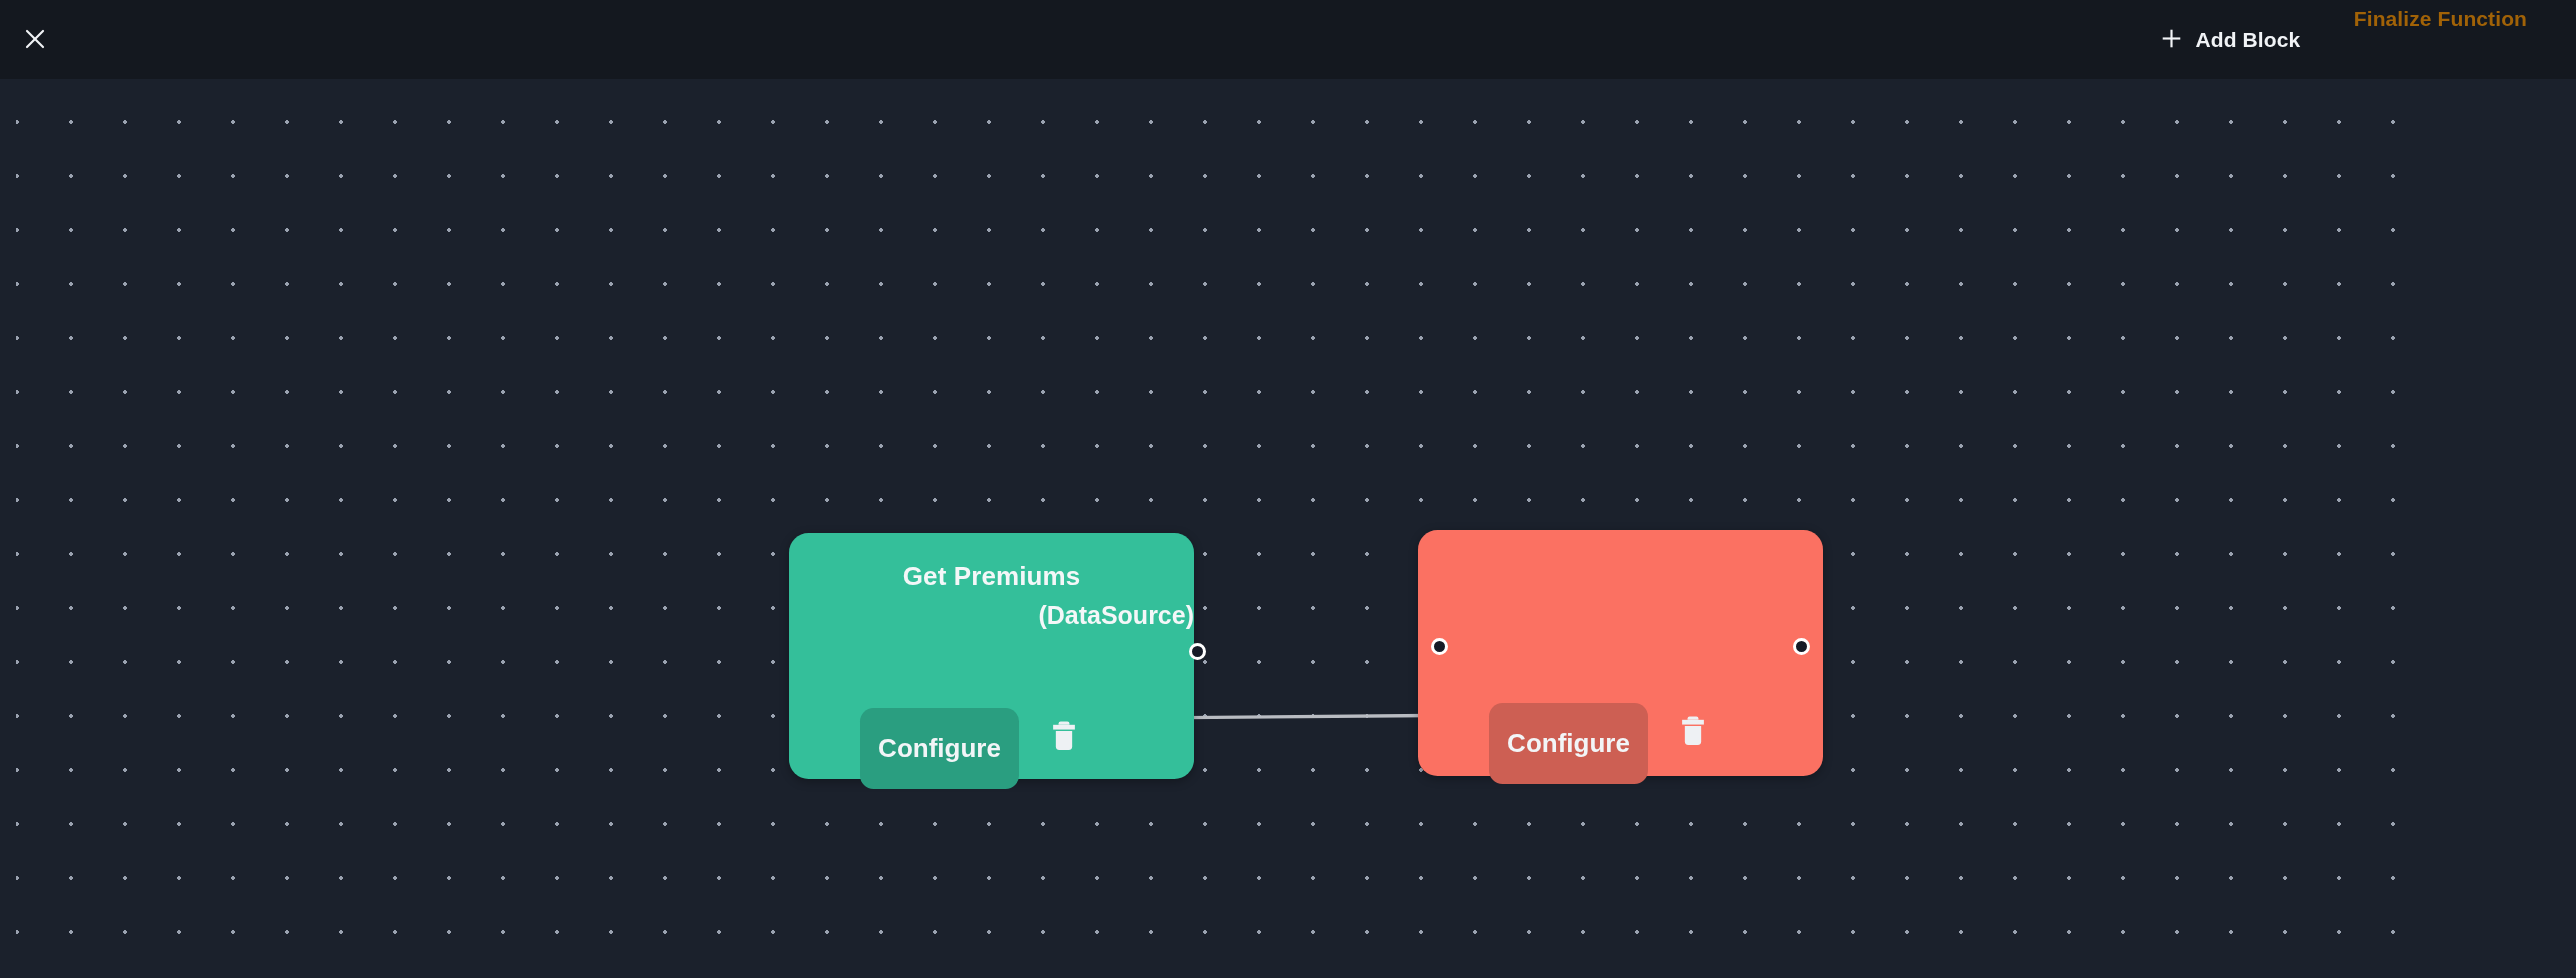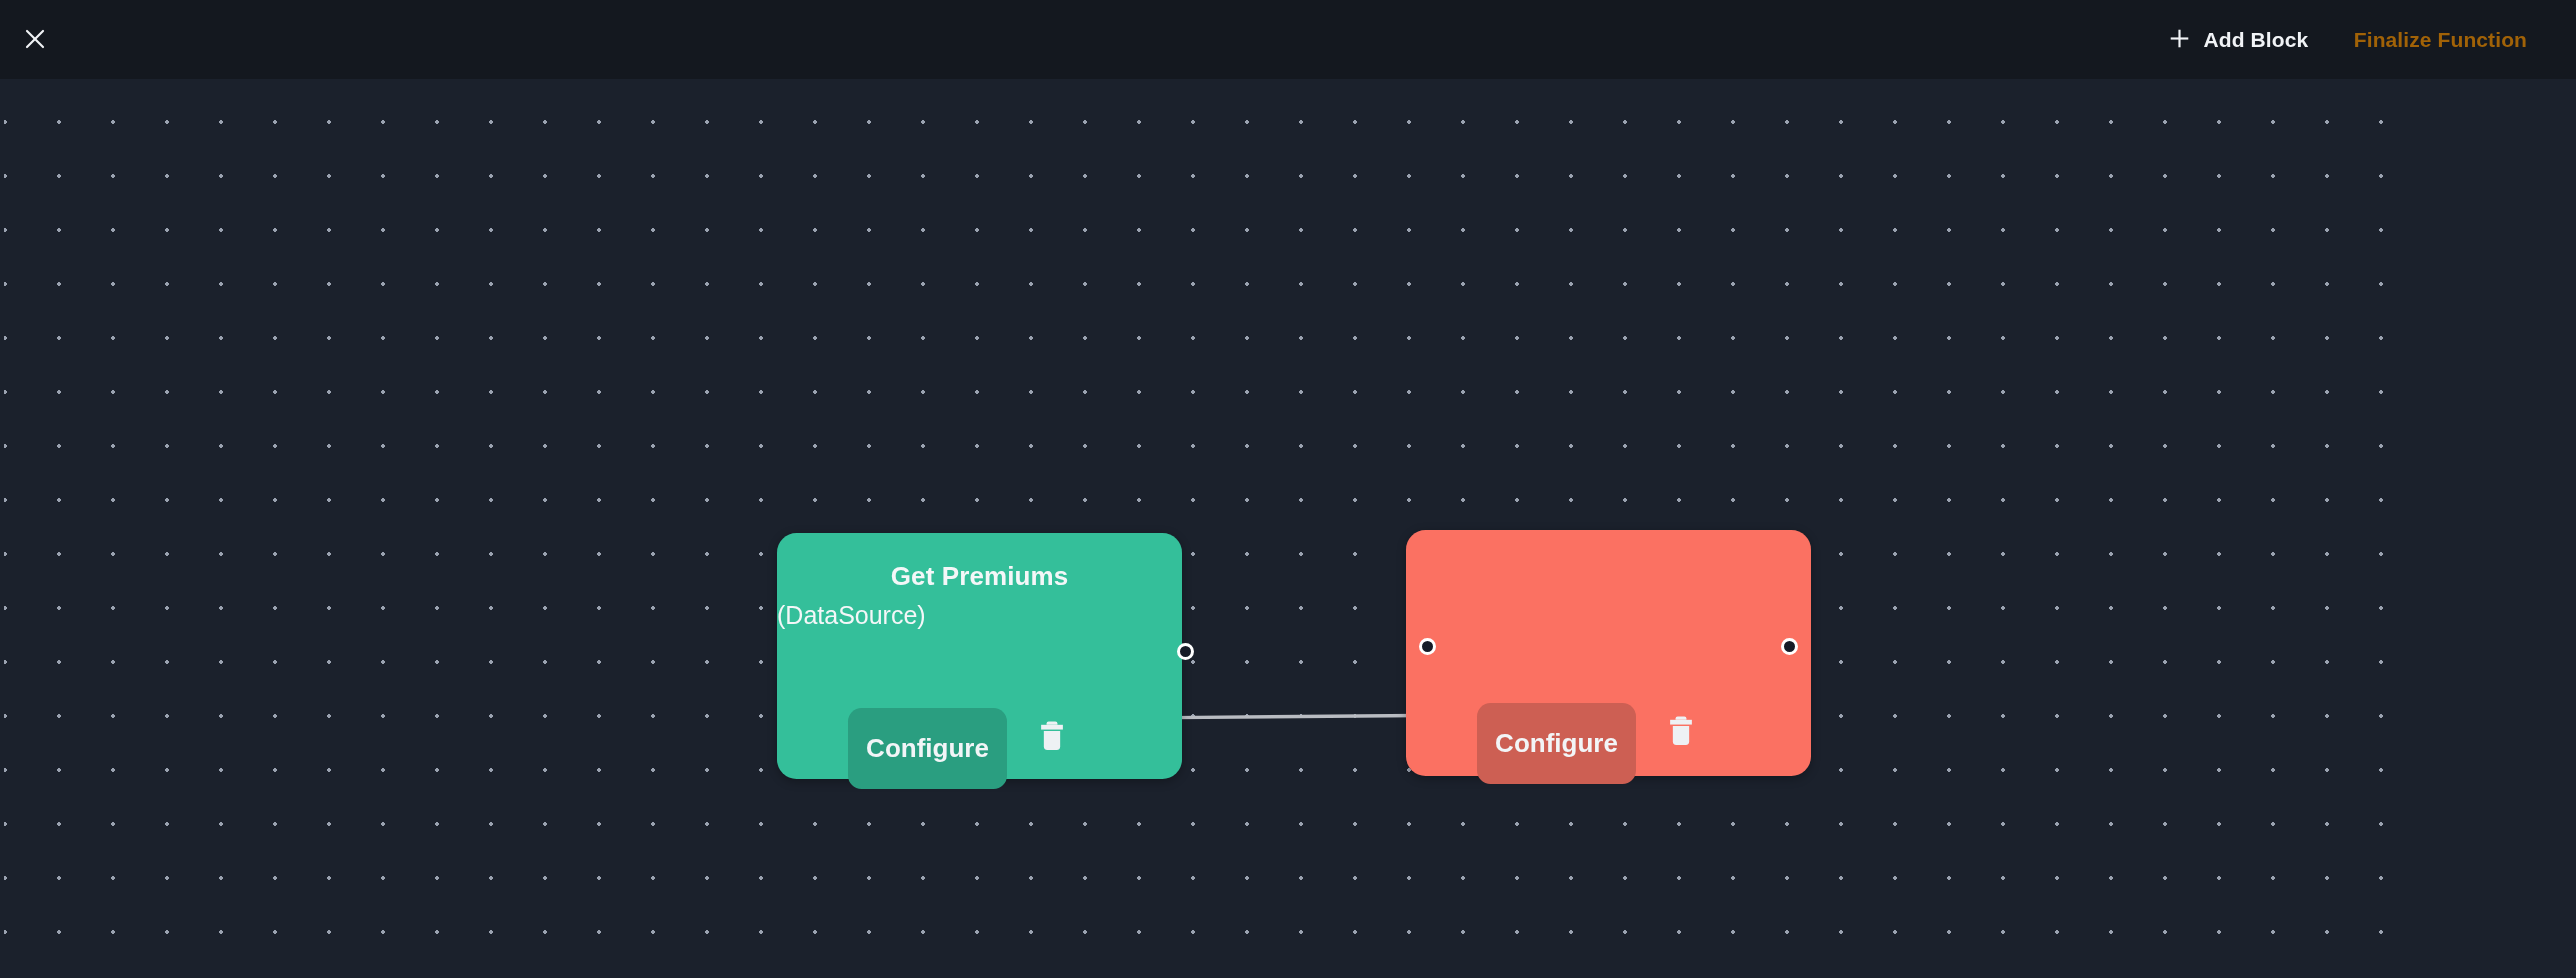--- a/index.html
+++ b/index.html
@@ -49,22 +49,21 @@
     letter-spacing: 0.1px;
     white-space: nowrap;
   }
 
   #header-actions {
     position: absolute;
     right: 37px;
     top: 0;
     height: 79px;
     display: flex;
-    align-items: center;
-    gap: 0px;
+    gap: 8px;
   }
 
   #add-block-button {
     display: flex;
     align-items: center;
     gap: 12px;
     padding: 6.8px 12px;
     cursor: pointer;
     white-space: nowrap;
   }
@@ -82,21 +81,21 @@
     font-size: 21px;
     font-weight: bold;
     color: #a16207;
     letter-spacing: 0.1px;
     white-space: nowrap;
   }
 
   
   #canvas {
     position: absolute;
-    top: 79px; left: 4px;
+    top: 79px; left: 16px;
     width: 2380px;
     height: 899px;
     background-color: #1b212c;
     background-image: radial-gradient(circle, #9aa2b0 1.8px, transparent 1.9px);
     background-size: 54px 54px;
     background-position: 28px 16px;
     overflow: hidden;
   }
 
   
@@ -120,23 +119,23 @@
   .node-title {
     text-align: center;
     font-size: 26px;
     font-weight: bold;
     color: #f4f7f8;
     letter-spacing: 0.1px;
     white-space: nowrap;
   }
 
   .node-subtitle {
-    text-align: left;
+    text-align: right;
     font-size: 25px;
-    font-weight: normal;
+    font-weight: bold;
     color: #f4f7f8;
     white-space: nowrap;
   }
 
   .node-controls {
     position: absolute;
     display: flex;
     align-items: center;
   }
 

